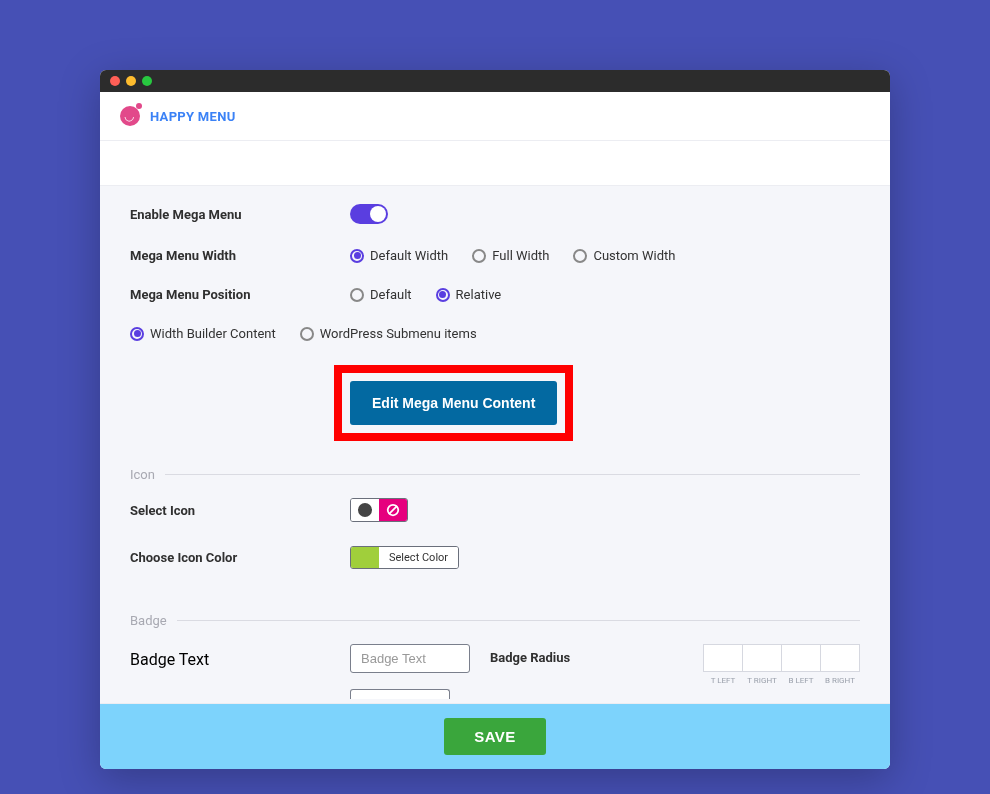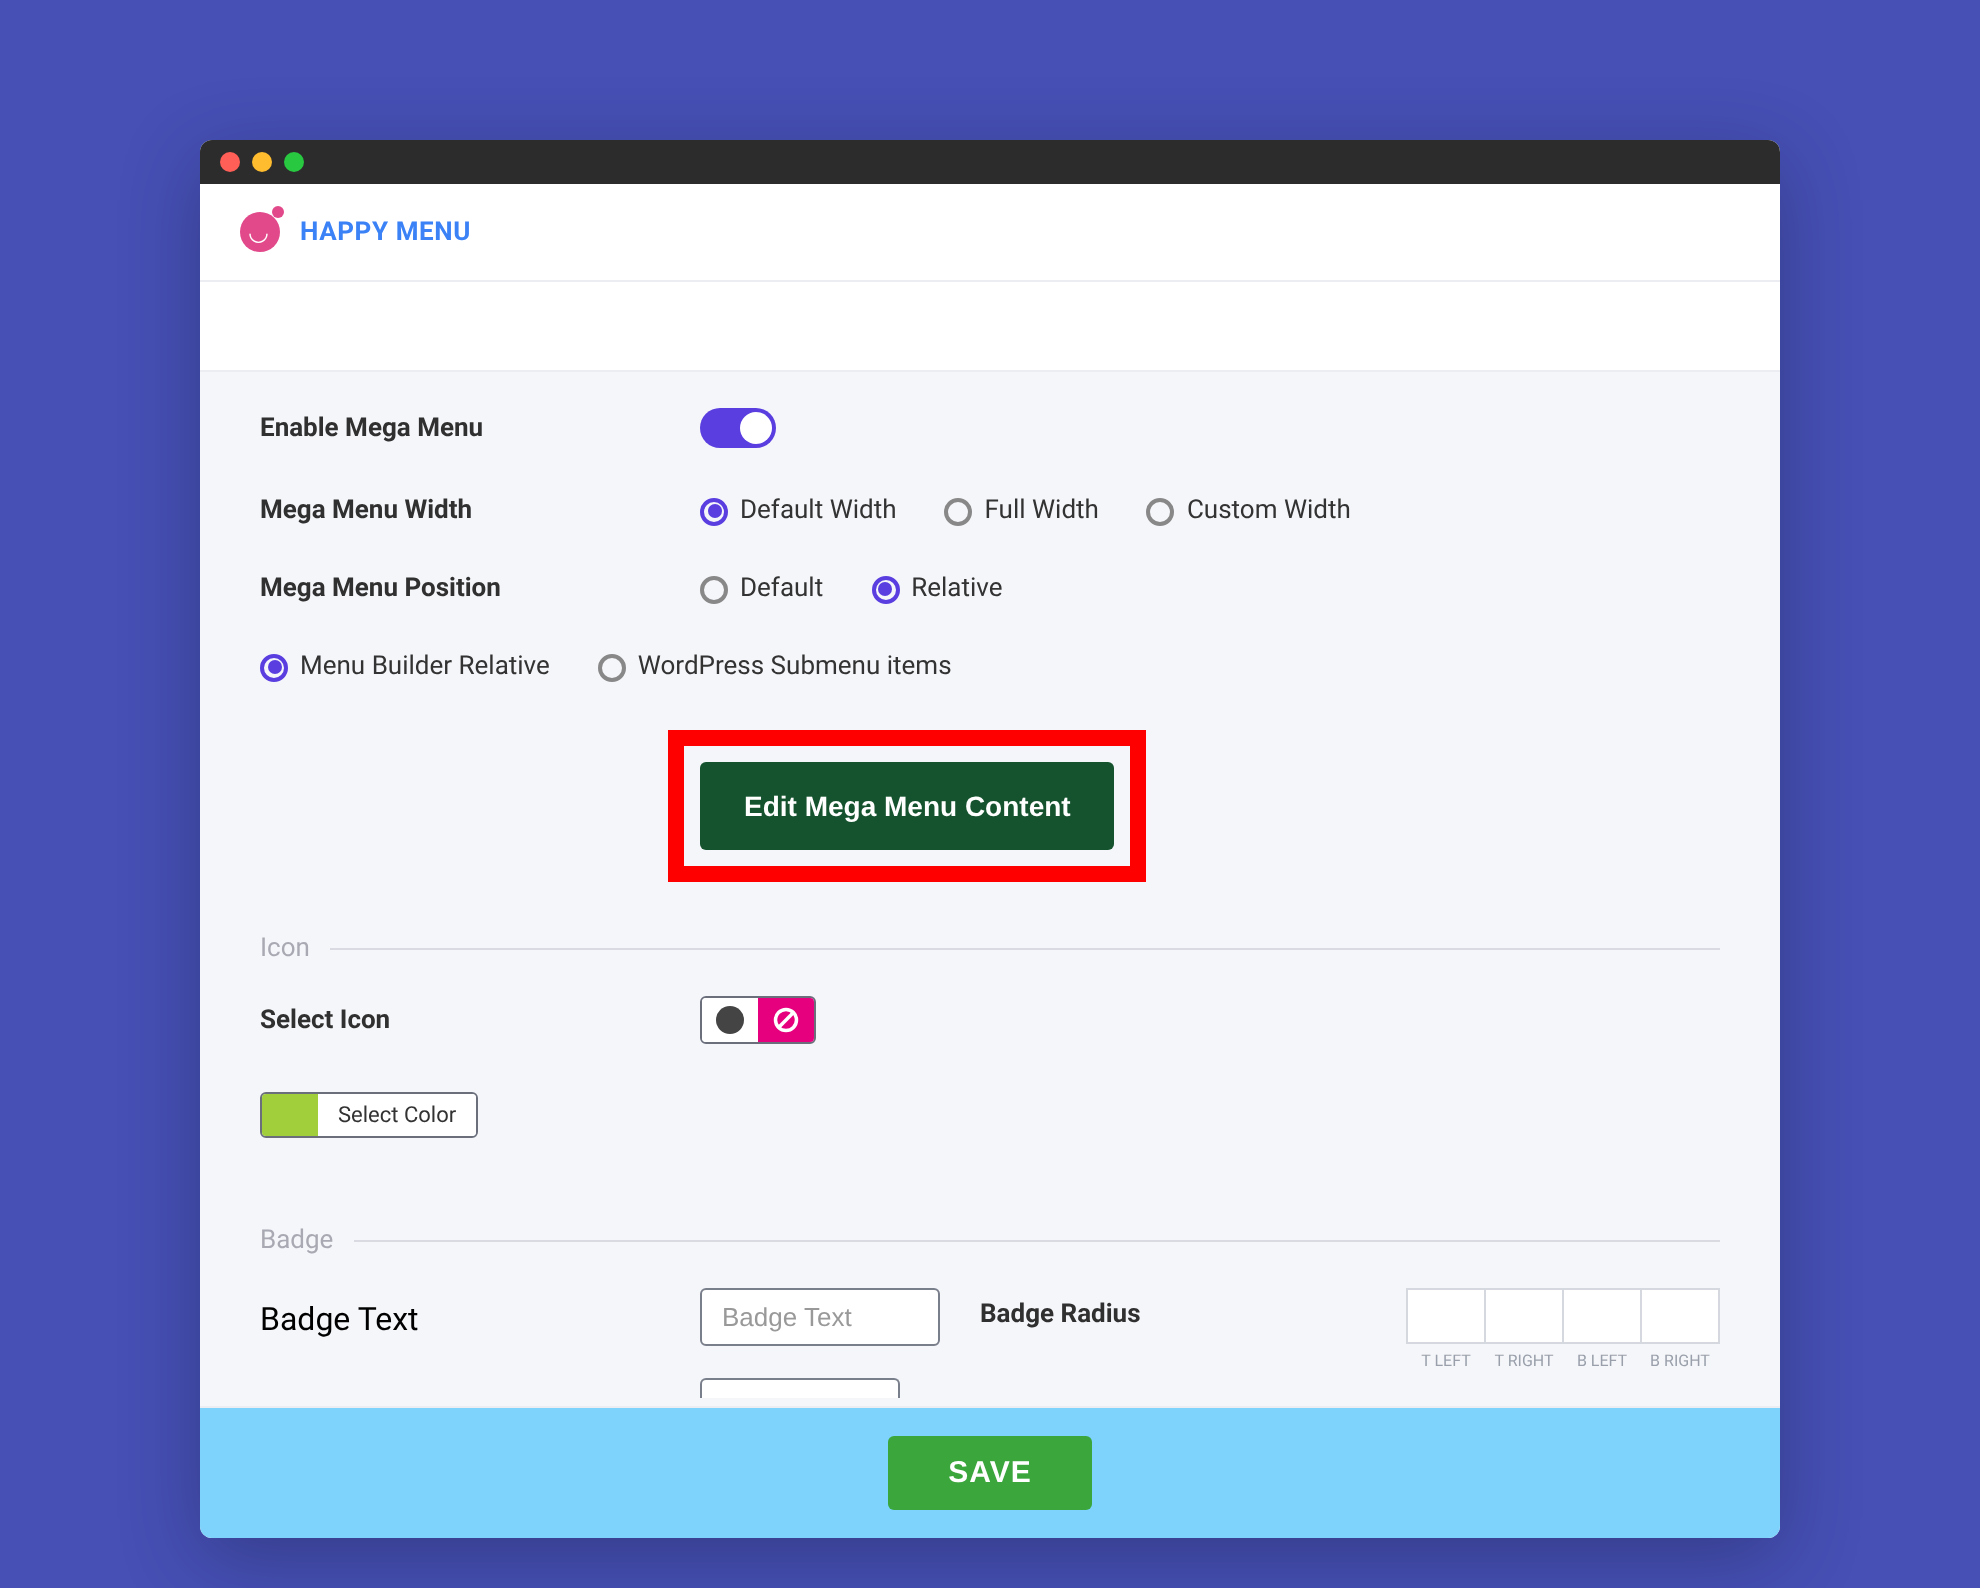--- a/index.html
+++ b/index.html
@@ -129,21 +129,21 @@
   border-radius: 50%;
 }
 .radio-label { font-size: 13px; color: #333; }
 .edit-highlight {
   display: inline-block;
   border: 8px solid #ff0000;
   padding: 8px;
   margin-left: -16px;
 }
 .edit-btn {
-  background: #14532d;
+  background: #0369a1;
   color: #fff;
   border: none;
   padding: 14px 22px;
   font-size: 14px;
   font-weight: 700;
   border-radius: 3px;
   cursor: pointer;
 }
 .section-divider {
   display: flex;
@@ -341,21 +341,21 @@
             <span class="radio selected"></span>
             <span class="radio-label">Relative</span>
           </div>
         </div>
       </div>
 
       <div class="row">
         <div class="controls">
           <div class="radio-opt">
             <span class="radio selected"></span>
-            <span class="radio-label">Menu Builder Relative</span>
+            <span class="radio-label">Width Builder Content</span>
           </div>
           <div class="radio-opt">
             <span class="radio"></span>
             <span class="radio-label">WordPress Submenu items</span>
           </div>
         </div>
       </div>
 
       <div class="row" style="margin-bottom:6px;">
         <div class="label"></div>
@@ -382,20 +382,21 @@
               <svg viewBox="0 0 24 24" fill="none" stroke="currentColor" stroke-width="3">
                   <circle cx="12" cy="12" r="9"></circle>
                   <line x1="5" y1="19" x2="19" y2="5"></line>
                 </svg>
             </div>
           </div>
         </div>
       </div>
 
       <div class="row">
+        <div class="label">Choose Icon Color</div>
         <div class="controls">
           <div class="color-picker">
             <div class="color-swatch"></div>
             <div class="color-text">Select Color</div>
           </div>
         </div>
       </div>
     </div>
 
     <div class="section-divider">

